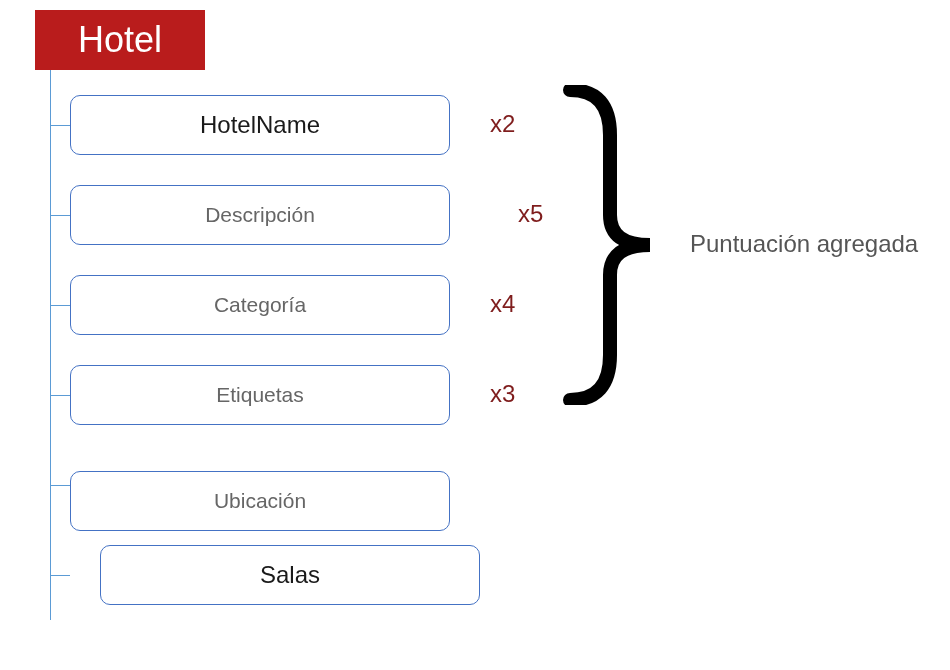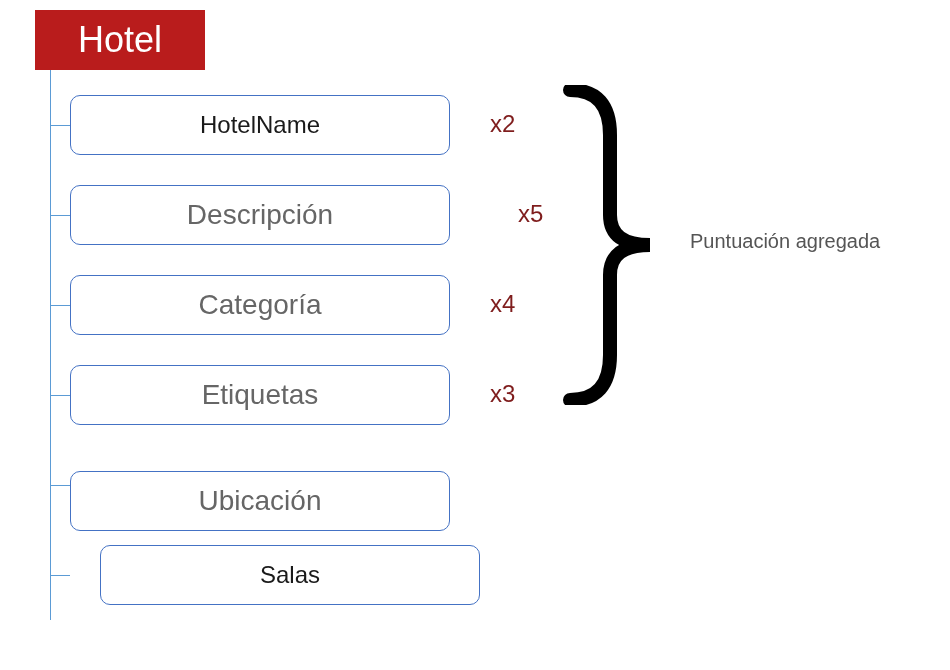--- a/index.html
+++ b/index.html
@@ -46,21 +46,21 @@
       border-radius: 10px;
       display: flex;
       align-items: center;
       justify-content: center;
       font-size: 24px;
       color: #333333;
       background: #ffffff;
     }
     .field-node.child {
       color: #666666;
-      font-size: 28px;
+      font-size: 21px;
     }
     .field-node.bold {
       font-weight: 500;
       color: #1a1a1a;
     }
     .multiplier {
       position: absolute;
       font-size: 24px;
       color: #7f1d1d;
       font-weight: 400;
@@ -73,21 +73,21 @@
       height: 320px;
     }
     .brace svg {
       width: 100%;
       height: 100%;
     }
     .aggregate-label {
       position: absolute;
       left: 690px;
       top: 230px;
-      font-size: 20px;
+      font-size: 24px;
       color: #555555;
     }
   </style>
 </head>
 <body>
 
 <div class="root-node">
   <span>Hotel</span>
 </div>
 

